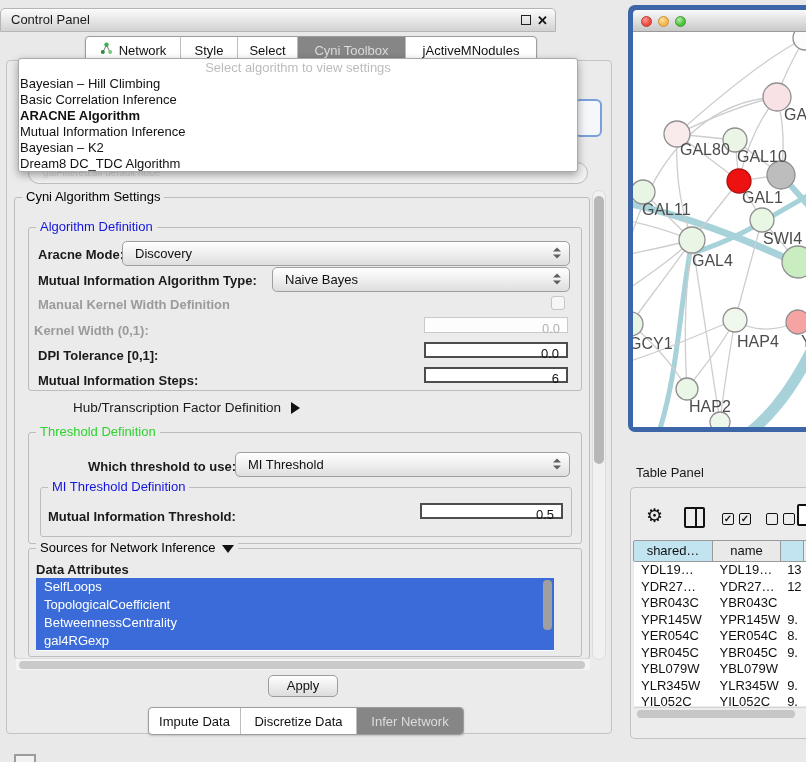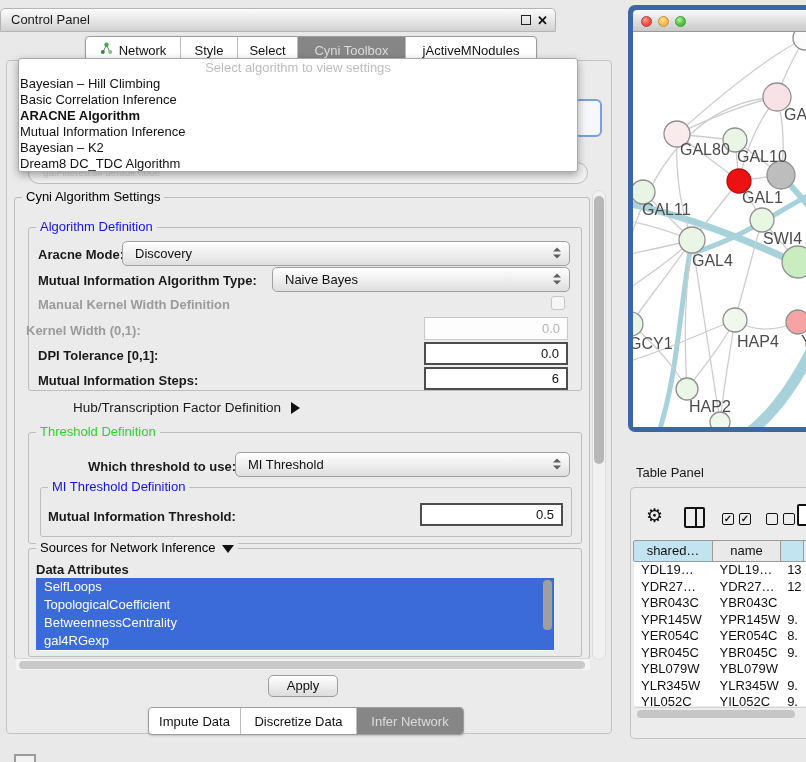--- a/index.html
+++ b/index.html
@@ -61,21 +61,21 @@
   .combo{position:absolute;height:25px;background:linear-gradient(#ffffff,#ececec 60%,#dedede);
     border:1px solid #9f9f9f;border-radius:5px;}
   .combo .val{position:absolute;left:12px;top:0;line-height:23px;font-size:13px;color:#111;white-space:nowrap;}
   .spinner{position:absolute;right:7px;top:50%;transform:translateY(-50%);width:9px;height:13px;}
   .tri-up{width:0;height:0;border-left:4px solid transparent;border-right:4px solid transparent;
     border-bottom:4px solid #5f5f5f;margin-bottom:3px;}
   .tri-down{width:0;height:0;border-left:4px solid transparent;border-right:4px solid transparent;
     border-top:4px solid #5f5f5f;}
 
   
-  .nfield{position:absolute;height:23px;background:#fff;border:2px solid #4d4d4d;text-align:right;}
+  .nfield{position:absolute;height:16px;background:#fff;border:2px solid #4d4d4d;text-align:right;}
   .nfield .v{position:absolute;right:7px;top:0;line-height:19px;font-size:13px;color:#111;}
   .nfield.disabled{border:1px solid #c9c9c9;background:#fdfdfd;}
   .nfield.disabled .v{color:#b3b3b3;line-height:21px;}
   .cbox{position:absolute;width:14px;height:14px;border:1px solid #c6c6c6;border-radius:3px;background:#f6f6f6;}
 
   .arrow-right{display:inline-block;width:0;height:0;border-top:6px solid transparent;
     border-bottom:6px solid transparent;border-left:9px solid #111;vertical-align:middle;margin-left:10px;}
   .arrow-down{display:inline-block;width:0;height:0;border-left:6px solid transparent;
     border-right:6px solid transparent;border-top:8px solid #111;vertical-align:middle;margin-left:6px;}
 
@@ -200,21 +200,21 @@
   <span class="val">Naive Bayes</span>
   <span class="spinner">
     <span class="tri-up" style="display:block"></span>
     <span class="tri-down" style="display:block"></span>
   </span>
 </div>
 
 <span class="lbl dis" style="left:38px;top:297px;">Manual Kernel Width Definition</span>
 <span class="cbox" style="left:551px;top:296px;"></span>
 
-<span class="lbl dis" style="left:26px;top:323px;">Kernel Width (0,1):</span>
+<span class="lbl dis" style="left:34px;top:323px;">Kernel Width (0,1):</span>
 <div class="nfield disabled" style="left:424px;top:317px;width:144px;">
   <span class="v">0.0</span>
 </div>
 
 <span class="lbl" style="left:38px;top:348px;">DPI Tolerance [0,1]:</span>
 <div class="nfield" style="left:424px;top:342px;width:144px;">
   <span class="v">0.0</span>
 </div>
 
 <span class="lbl" style="left:38px;top:373px;">Mutual Information Steps:</span>

